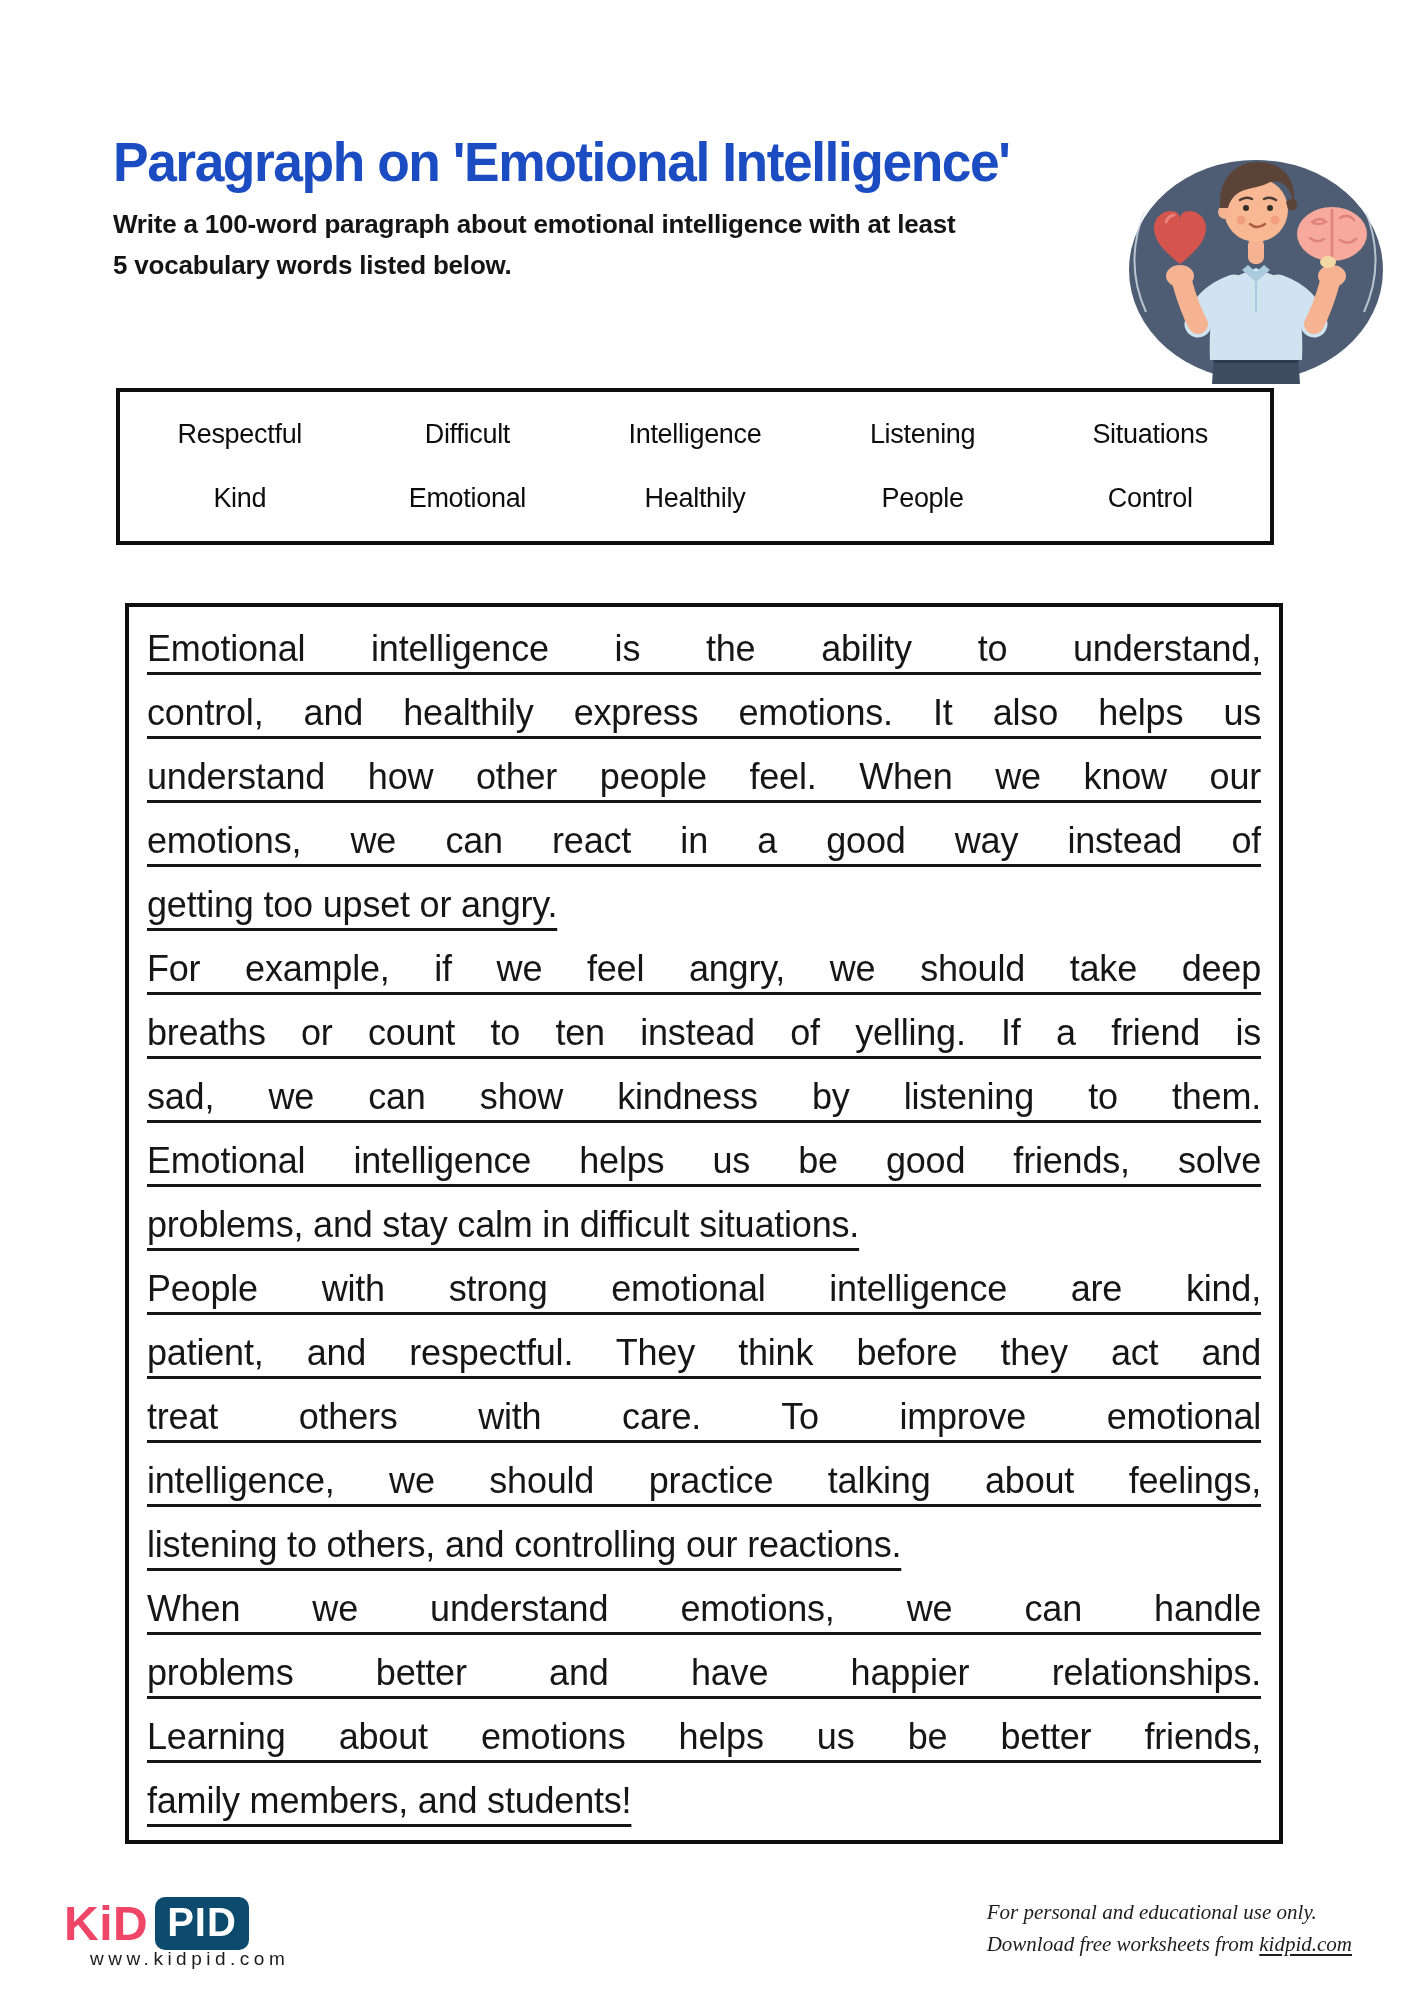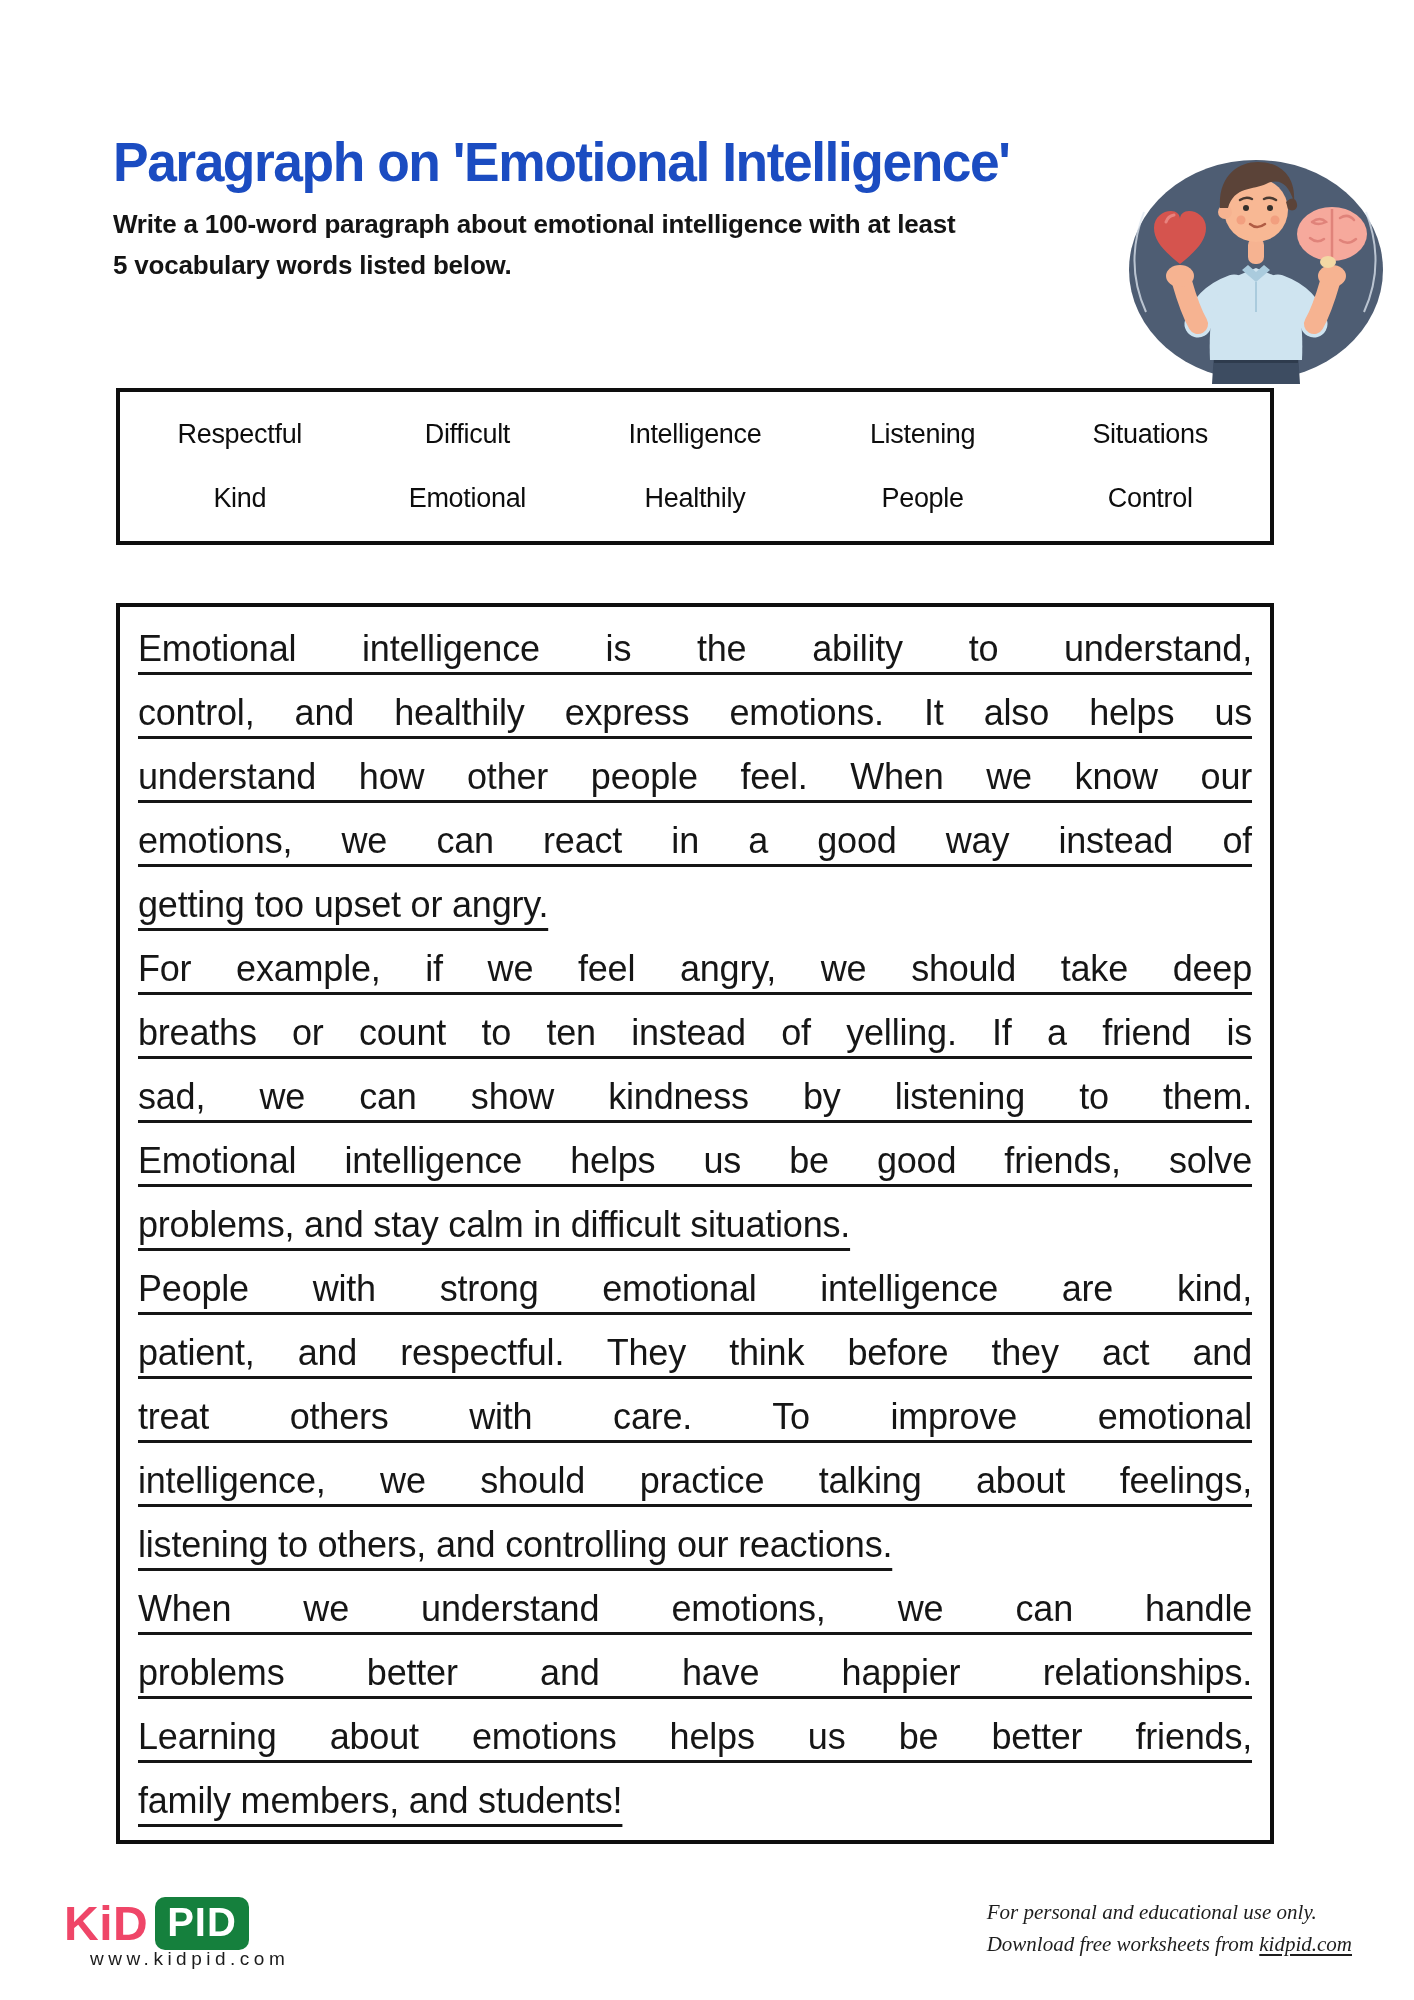--- a/index.html
+++ b/index.html
@@ -33,21 +33,21 @@
     border:4px solid #0e0e0e;
     display:grid;
     grid-template-columns:repeat(5,1fr);
     grid-template-rows:1fr 1fr;
     align-items:center; justify-items:center;
     padding:10px 6px;
     font-size:27px; font-weight:400; color:#0d0d0d;
     letter-spacing:-0.3px;
   }
   .essay-box {
-    position:absolute; left:116px; top:603px;
+    position:absolute; left:125px; top:603px;
     width:1158px; height:1241px;
     border:4px solid #0e0e0e;
     padding:10px 18px 0 18px;
     overflow:hidden;
   }
   .essay-line {
     font-size:36px; color:#161616;
     line-height:64px; height:64px;
     letter-spacing:-0.2px;
     text-align:justify; text-align-last:justify;
@@ -59,21 +59,21 @@
   .essay-line.para-end { text-align-last:left;text-decoration:underline; }
   .footer-logo {
     position:absolute; left:64px; top:1896px;
     display:flex; align-items:center;
   }
   .logo-kid {
     color:#ef4668; font-weight:800; font-size:48px; letter-spacing:0.5px;
   }
   .logo-pid {
     display:inline-block; margin-left:7px;
-    background:#15803d; color:#ffffff;
+    background:#0c4a6e; color:#ffffff;
     font-weight:800; font-size:40px; letter-spacing:1px;
     padding:3px 12px 5px 12px; border-radius:10px;
   }
   .footer-url {
     position:absolute; left:66px; top:1948px;
     font-size:19px; letter-spacing:4.5px; color:#1c1c1c;margin-left:24px;
   }
   .footer-notice {
     position:absolute; right:62px; top:1896px;
     text-align:left;

